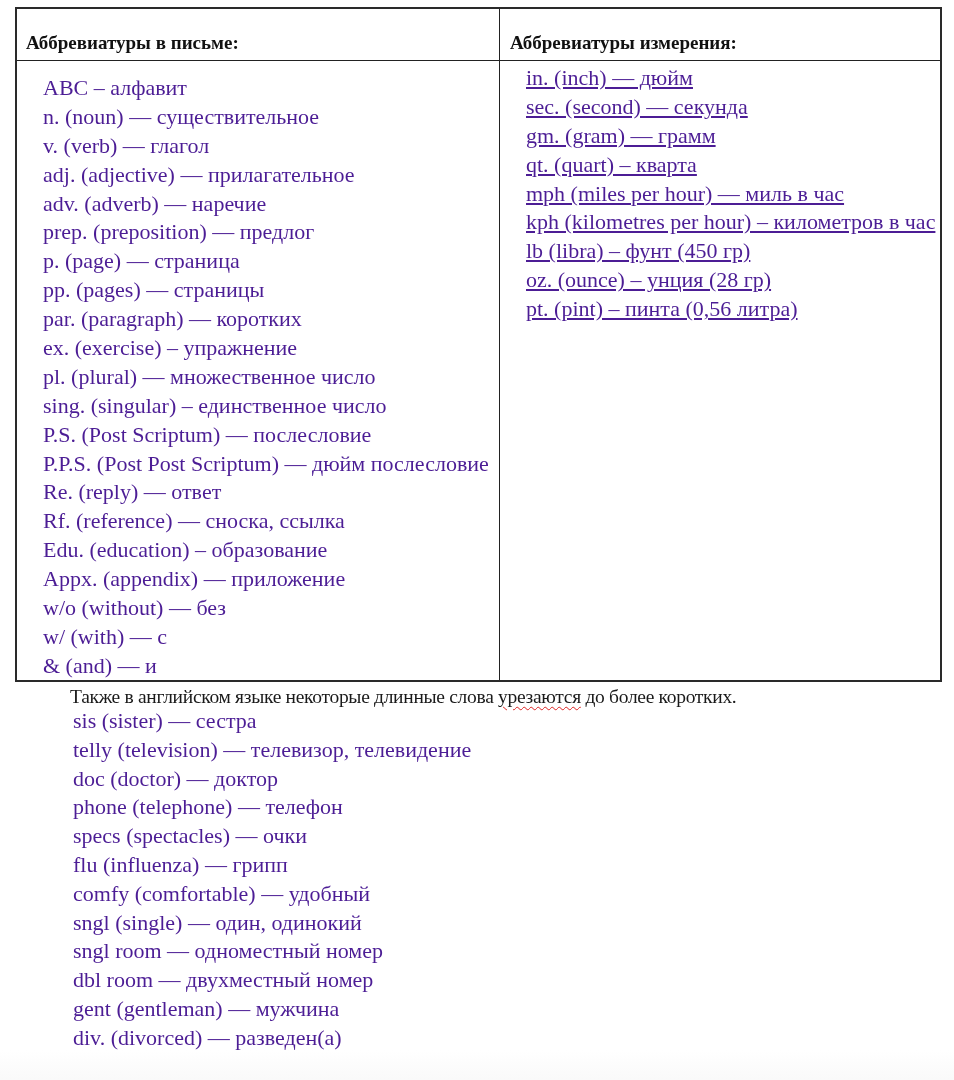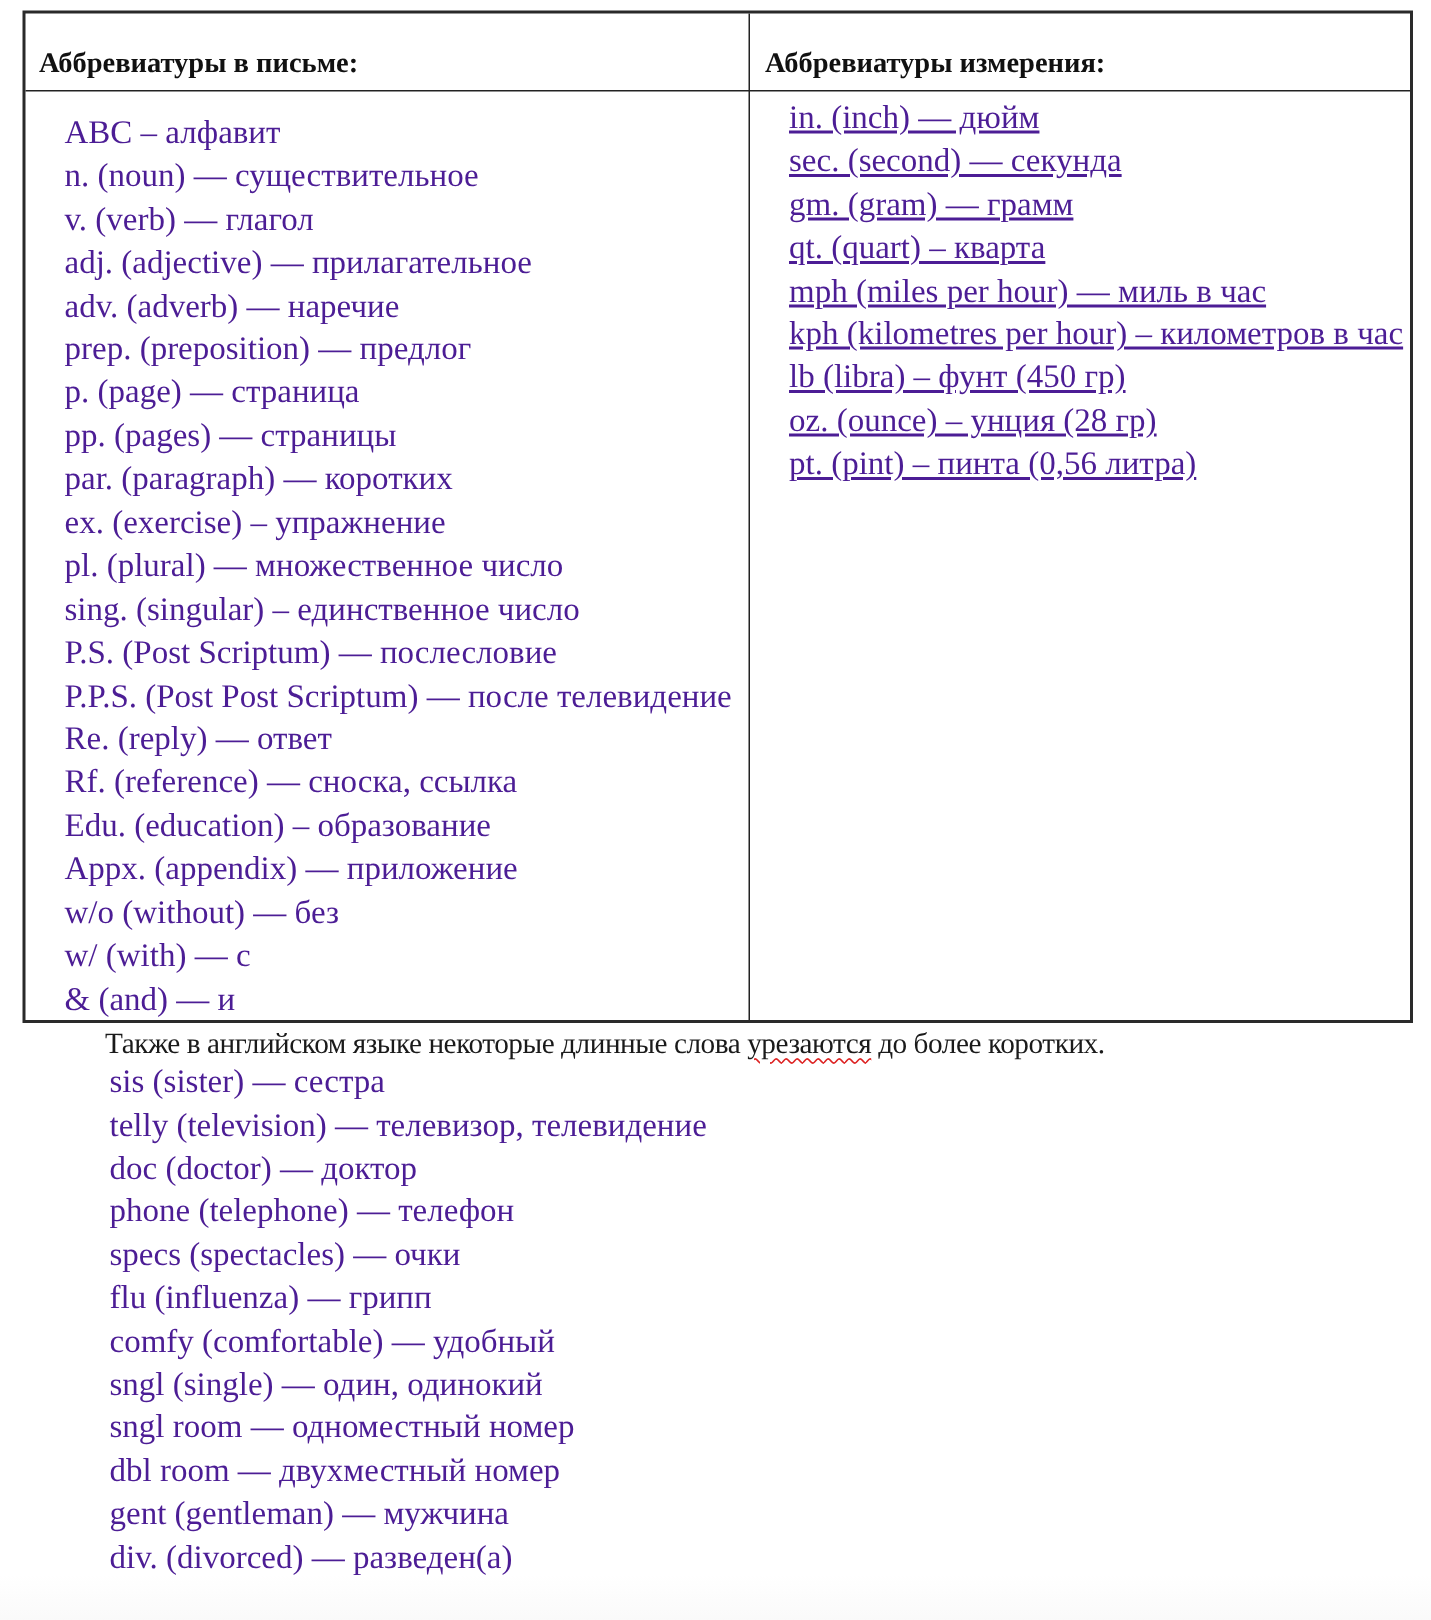--- a/index.html
+++ b/index.html
@@ -116,21 +116,21 @@
     <li>adj. (adjective) — прилагательное</li>
     <li>adv. (adverb) — наречие</li>
     <li>prep. (preposition) — предлог</li>
     <li>p. (page) — страница</li>
     <li>pp. (pages) — страницы</li>
     <li>par. (paragraph) — коротких</li>
     <li>ex. (exercise) – упражнение</li>
     <li>pl. (plural) — множественное число</li>
     <li>sing. (singular) – единственное число</li>
     <li>P.S. (Post Scriptum) — послесловие</li>
-    <li>P.P.S. (Post Post Scriptum) — после телевидение</li>
+    <li>P.P.S. (Post Post Scriptum) — дюйм послесловие</li>
     <li>Re. (reply) — ответ</li>
     <li>Rf. (reference) — сноска, ссылка</li>
     <li>Edu. (education) – образование</li>
     <li>Appx. (appendix) — приложение</li>
     <li>w/o (without) — без</li>
     <li>w/ (with) — с</li>
     <li>&amp; (and) — и</li>
   </ul>
 
   <ul class="list right">

